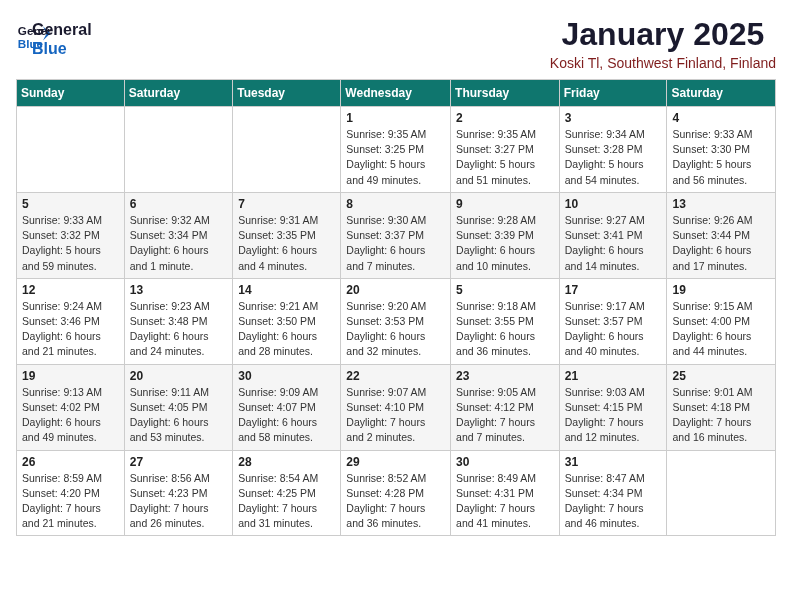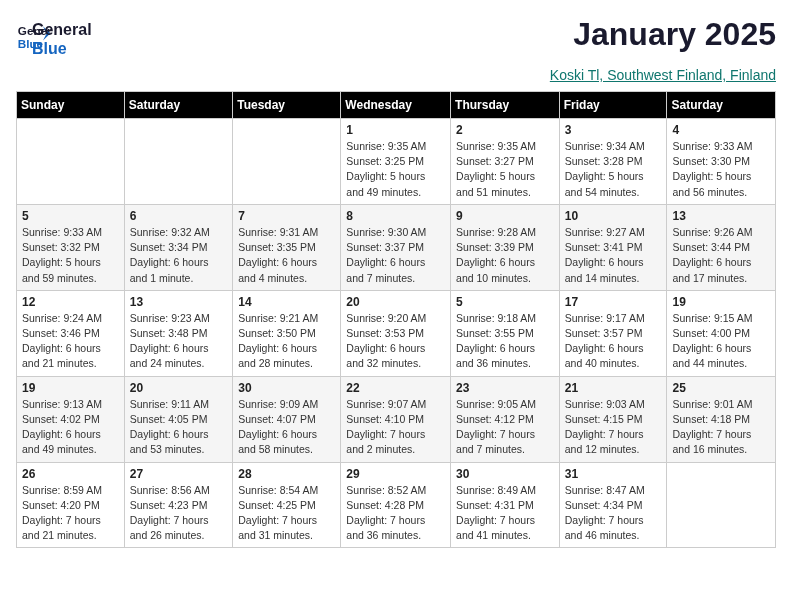--- a/index.html
+++ b/index.html
@@ -25,34 +25,34 @@
       width: 36px;
       height: 36px;
     }
     .title-section {
       text-align: right;
     }
     .month-title {
       font-size: 32px;
       font-weight: bold;
       color: #1a1a2e;
+      text-align: center;
     }
     .location-title {
       font-size: 14px;
-      color: #0f766e;
-      margin-top: 14px;
-      text-decoration: underline;
+      color: #7f1d1d;
+      margin-top: 2px;
     }
     .calendar {
       width: 100%;
       border-collapse: collapse;
       font-size: 10.5px;
     }
     .calendar thead tr {
-      background-color: #000000;
+      background-color: #0f766e;
       color: white;
       margin-left: 44px;
     }
     .calendar thead th {
       padding: 6px 4px;
       text-align: left;
       font-weight: bold;
       font-size: 12px;
       border: 1px solid #ccc;
     }

